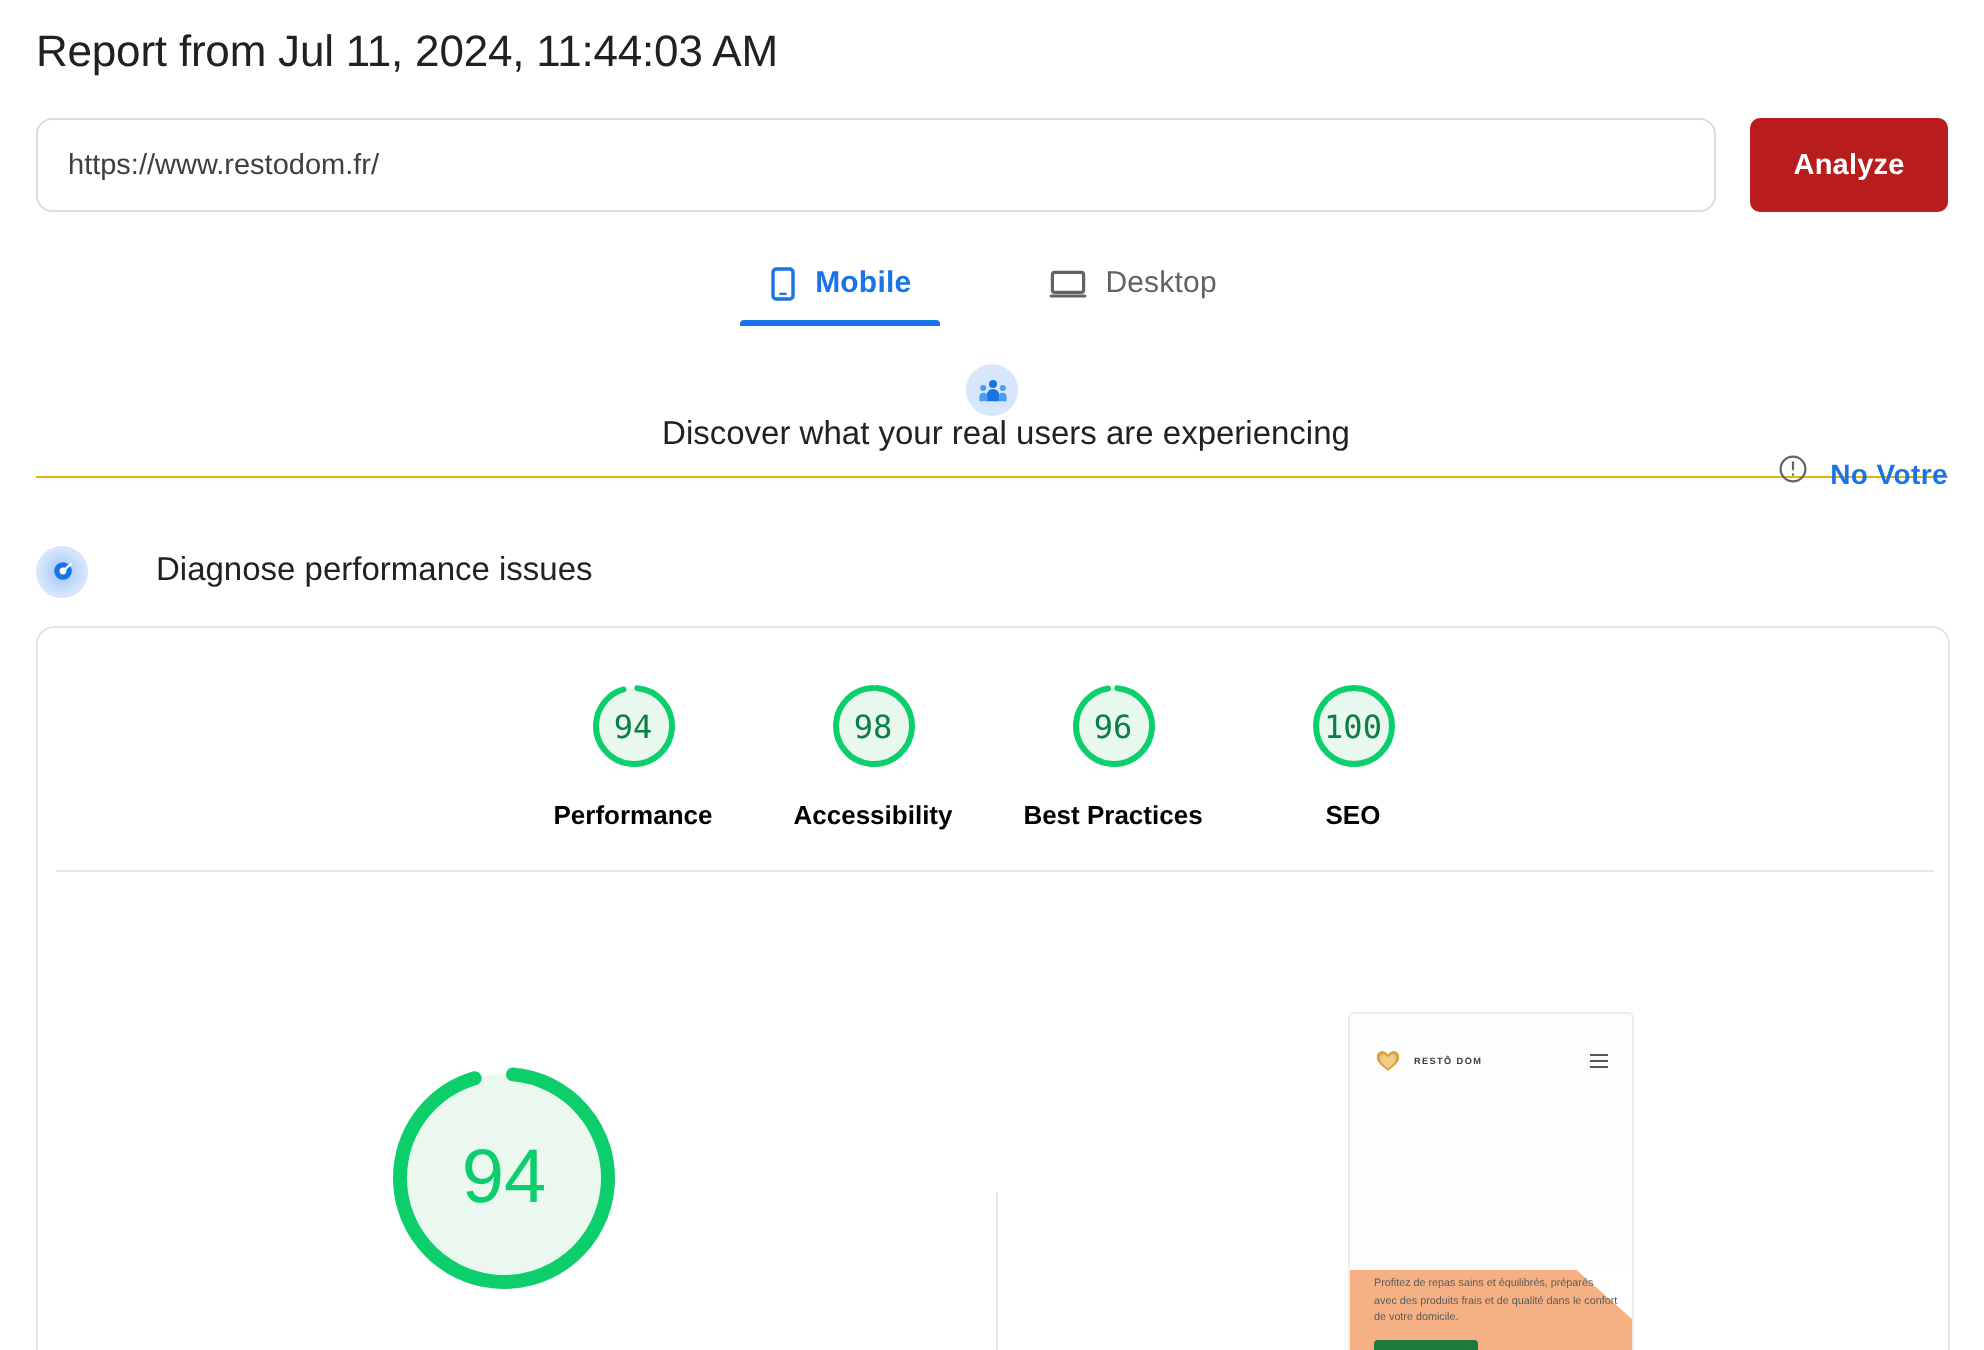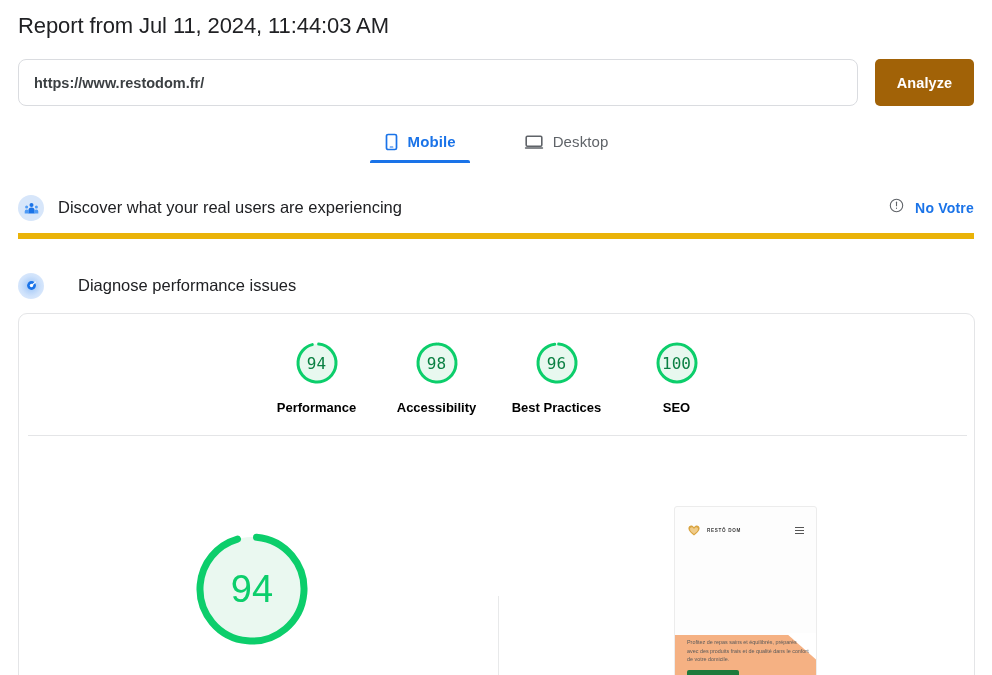--- a/index.html
+++ b/index.html
@@ -18,25 +18,25 @@
     font-size: 22px; font-weight: 400; color: #202124;
     letter-spacing: -0.1px; white-space: nowrap;
   }
 
   
   .url-row { position: absolute; left: 18px; top: 59px; width: 956px; height: 47px; }
   .url-input {
     position: absolute; left: 0; top: 0; width: 840px; height: 47px;
     border: 1px solid #dadce0; border-radius: 8px; background: #fff;
     padding: 0 15px; font-family: "Liberation Sans", sans-serif;
-    font-size: 14.5px; font-weight: 700; color: #3c4043; outline: none;
+    font-size: 14.5px; font-weight: 400; color: #3c4043; outline: none;
   }
   .analyze-btn {
     position: absolute; left: 857px; top: 0; width: 99px; height: 47px;
-    background: #a16207; border: none; border-radius: 5px; color: #fff;
+    background: #b91c1c; border: none; border-radius: 5px; color: #fff;
     font-family: "Liberation Sans", sans-serif; font-size: 14.5px;
     font-weight: 600; cursor: pointer; letter-spacing: .1px;
   }
 
   
   .tabs {
     position: absolute; left: 0; top: 130px; width: 992px; height: 42px;
     display: flex; justify-content: center; align-items: flex-start; gap: 40px;
   }
   .tab { display: flex; align-items: flex-start; gap: 9px; padding: 3px 14px 12px 14px;
@@ -48,21 +48,21 @@
     position: absolute; left: 0; right: 0; bottom: 0; height: 3px;
     background: #1a73e8; border-radius: 2px 2px 0 0;
   }
   .tab svg { display: block; }
 
   
   .section-row {
     position: absolute; left: 18px; width: 956px; height: 57px;
     display: flex; align-items: center;
   }
-  .row-users { top: 182px; border-bottom: 6px solid #eab308; }
+  .row-users { top: 182px; border-bottom: 1px solid #eab308; flex-direction: column; }
   .row-diag  { top: 257px; gap: 20px; }
   .row-icon { width: 26px; height: 26px; border-radius: 50%; flex: 0 0 26px;
               display: flex; align-items: center; justify-content: center; }
   .icon-users { background: #d7e6fa; }
   .icon-diag  { background: radial-gradient(circle, #9cc4f7 0%, #cfe2fb 55%, #e4eefd 100%); }
   .row-title { margin-left: 14px; font-size: 16.5px; color: #202124; font-weight: 400; }
   .row-right { margin-left: auto; display: flex; align-items: center; gap: 11px; cursor: pointer; }
   .nodata-label { font-size: 14px; font-weight: 700; color: #1a73e8; letter-spacing: .2px; }
 
   

